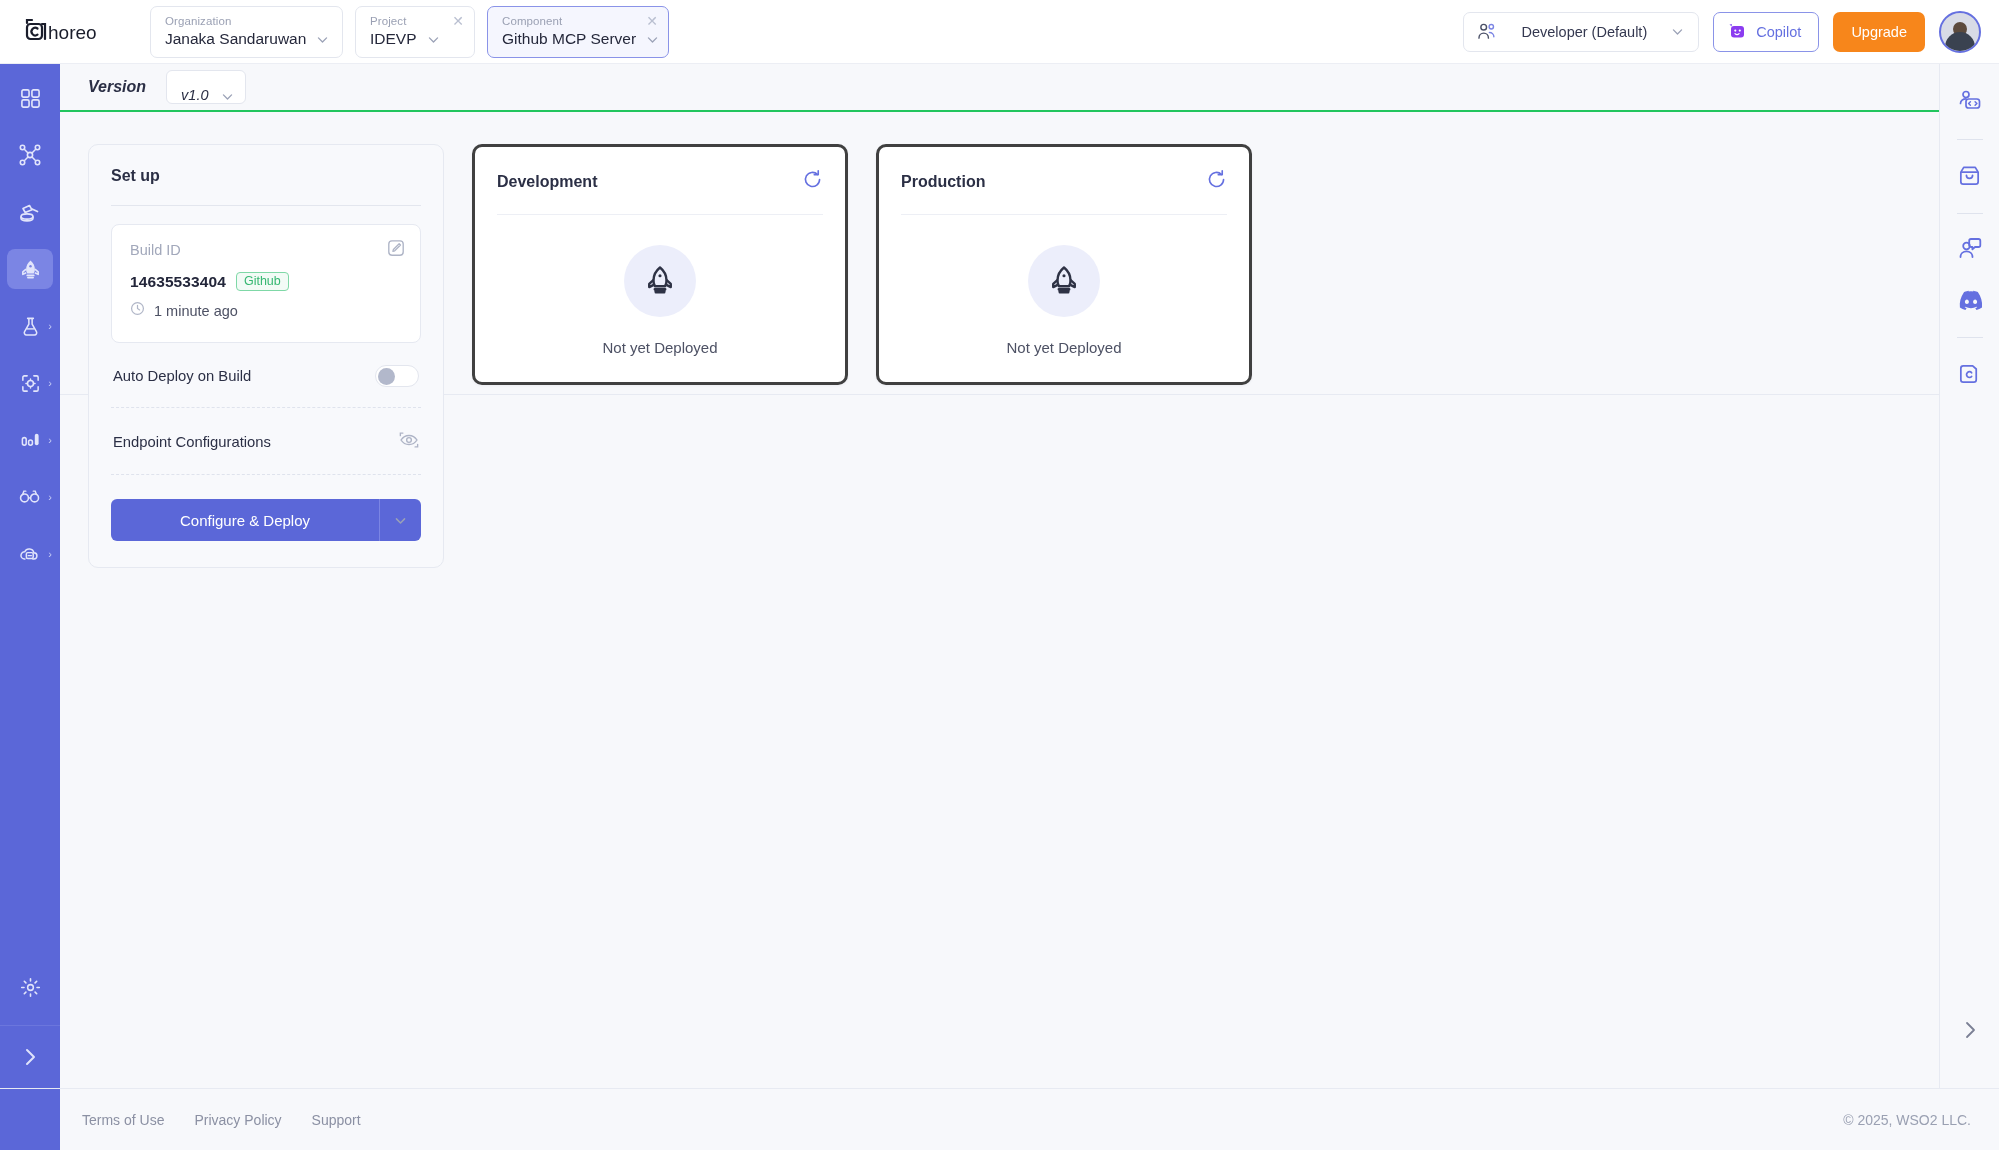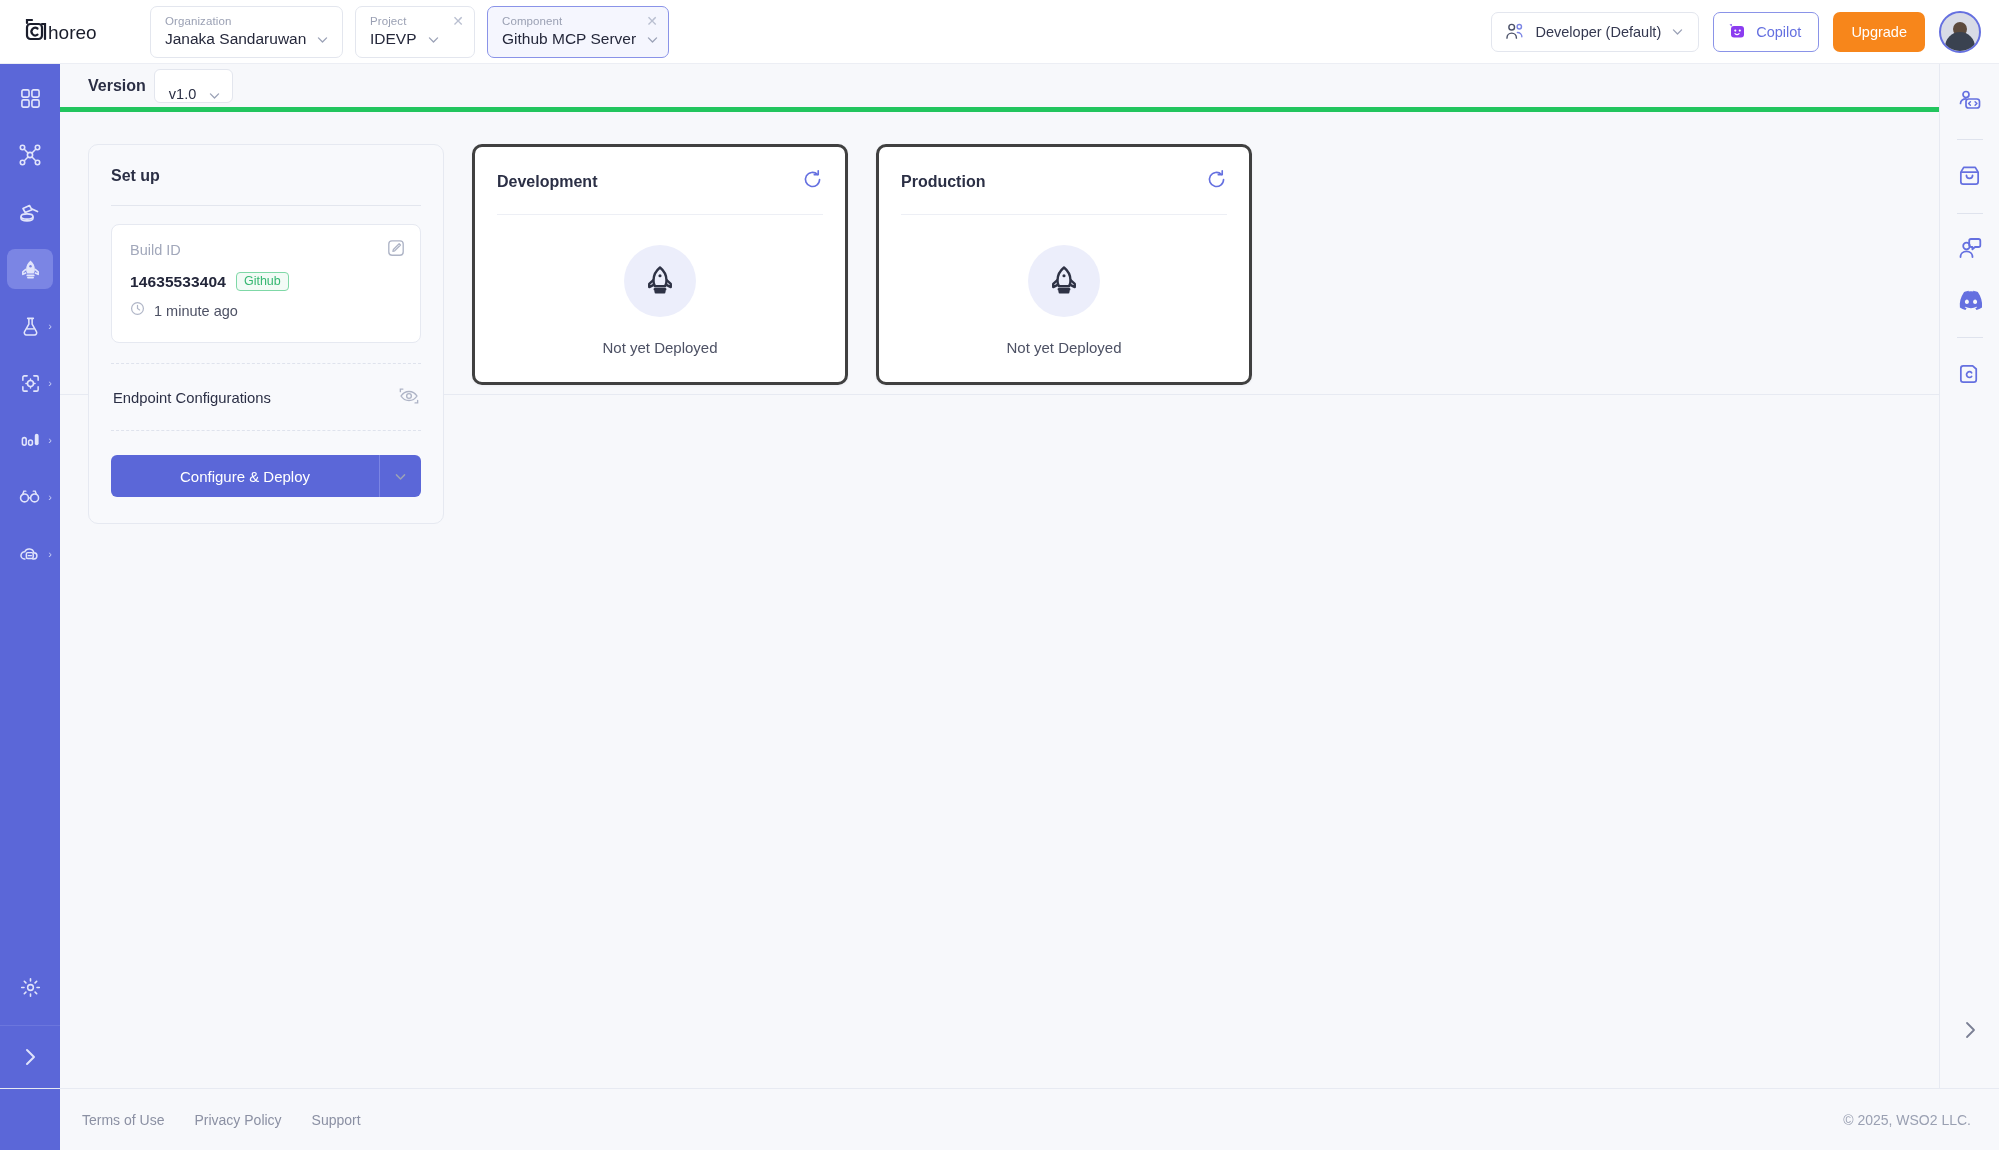--- a/index.html
+++ b/index.html
@@ -35,21 +35,21 @@
     color: #b9bfd0; font-size: 14px; line-height: 14px; text-align: center; cursor: pointer;
   }
   .chev { width: 13px; height: 13px; flex: 0 0 13px; color: #9aa1b6; }
   .sel#organization-selector { width: 193px; }
   .sel#project-selector { width: 103px; }
   .sel#component-selector { width: 182px; }
 
   .topbar-right { margin-left: auto; display: flex; align-items: center; gap: 14px; padding-right: 4px; }
   .role-pill {
     height: 40px; border: 1px solid #e3e6ee; border-radius: 7px; background: #fff;
-    display: flex; align-items: center; gap: 10px; padding: 0 14px 0 13px;
+    display: flex; align-items: center; gap: 24px; padding: 0 14px 0 13px;
   }
   .role-pill .lbl { font-size: 14.5px; color: #343850; white-space: nowrap; }
   .copilot-btn {
     height: 40px; border: 1.4px solid #8a93e8; border-radius: 7px; background: #fff;
     display: flex; align-items: center; gap: 9px; padding: 0 17px 0 13px; cursor: pointer;
   }
   .copilot-btn .lbl { font-size: 14.5px; color: #6570e0; }
   .upgrade-btn {
     height: 40px; border: none; border-radius: 7px; background: #f7861b; color: #fff;
     font-size: 14.5px; font-family: inherit; padding: 0 18px; cursor: pointer;
@@ -78,22 +78,22 @@
   .nav-item.sel-item { background: #7b85e4; }
   .nav-item .caret { position: absolute; right: 1px; top: 50%; transform: translateY(-50%); font-size: 11px; color: #c7cdf6; }
   .nav-spacer { flex: 1; }
   .nav-gear { margin-bottom: 18px; }
   .nav-divider { width: 60px; height: 1px; background: #6b76dd; }
   .nav-expand { width: 60px; height: 62px; display: flex; align-items: center; justify-content: center; color: #dfe3fb; cursor: pointer; }
 
   
   .center { flex: 1; display: flex; flex-direction: column; min-width: 0; background: #f7f8fb; }
   .version-bar {
-    height: 48px; min-height: 48px; display: flex; align-items: center; gap: 8px;
-    padding: 0 28px; border-bottom: 5px solid #22c55e; background: #f7f8fb;
+    height: 48px; min-height: 48px; display: flex; align-items: center; gap: 20px;
+    padding: 0 28px; border-bottom: 2px solid #22c55e; background: #f7f8fb; font-style: italic;
   }
   .version-label { font-size: 16px; color: #2b2f45; font-weight: 600; }
   .version-select {
     height: 34px; border: 1px solid #e3e6ee; border-radius: 6px; background: #fff;
     display: flex; align-items: flex-end; gap: 12px; padding: 0 11px 0 14px; cursor: pointer;
   }
   .version-select .v { font-size: 14.5px; color: #2b2f45; }
 
   .canvas { flex: 1; position: relative; padding: 32px 28px; overflow: hidden; }
   .canvas-line { position: absolute; left: 0; right: 0; top: 282px; height: 1px; background: #e7eaf2; }
@@ -406,20 +406,26 @@
                 <span class="clock">
                   <svg width="15" height="15" viewBox="0 0 16 16">
                       <circle cx="8" cy="8" r="6.3" stroke="currentColor" stroke-width="1.3" fill="none"></circle>
                       <path d="M8 4.6V8l2.3 1.5" stroke="currentColor" stroke-width="1.3" fill="none" stroke-linecap="round"></path>
                     </svg>
                 </span>
                 <span class="build-time">1 minute ago</span>
               </div>
             </div>
 
+            <div class="setting-row">
+              <span class="setting-label">Auto Deploy on Build</span>
+              <div class="toggle">
+                <div class="knob"></div>
+              </div>
+            </div>
             <div class="dashed"></div>
 
             <div class="setting-row">
               <span class="setting-label">Endpoint Configurations</span>
               <span class="eye-icon">
                 <svg width="20" height="20" viewBox="0 0 22 22">
                   <path d="M2.2 11S5.4 6 11 6s8.8 5 8.8 5-3.2 5-8.8 5-8.8-5-8.8-5Z" stroke="currentColor" stroke-width="1.5" fill="none"></path>
                   <circle cx="11" cy="11" r="2.6" stroke="currentColor" stroke-width="1.5" fill="none"></circle>
                   <path d="M1.5 6.2V3.4h2.8M20.5 15.8v2.8h-2.8" stroke="currentColor" stroke-width="1.5" fill="none" stroke-linecap="round"></path>
                 </svg>

